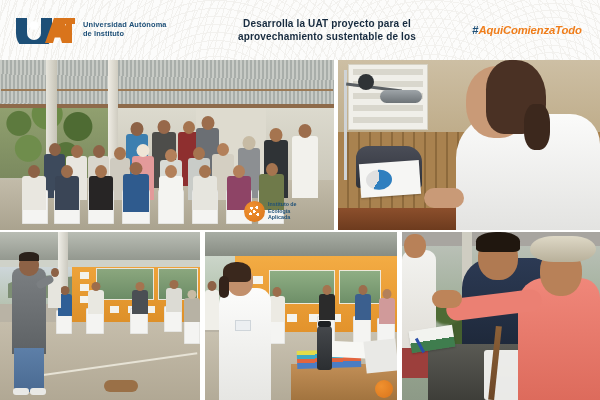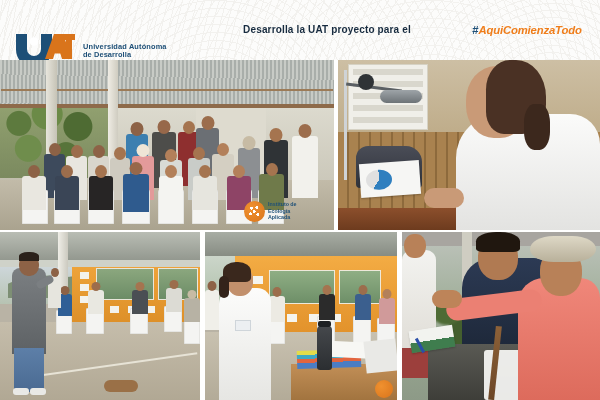--- a/index.html
+++ b/index.html
@@ -24,21 +24,21 @@
       repeating-radial-gradient(circle at 92% 180%, transparent 0 6px, #f2f1ee 6px 7px);
     opacity:.95;
   }
   .header-inner {
     position:relative; width:600px; height:60px;
     display:flex; align-items:center;
   }
 
   
   .logo-block {
-    width:200px; height:60px; display:flex; align-items:flex-end;
+    width:200px; height:60px; display:flex; align-items:center;
     padding-left:14px; flex:0 0 200px;
   }
   .logo-mark {
     position:relative; width:62px; height:27px; flex:0 0 62px;
     display:block;
   }
   .logo-text {
     margin-left:7px; line-height:1.18;
     color:#1d4f77; font-size:7.4px; font-weight:bold;
     letter-spacing:.1px; white-space:nowrap;
@@ -259,26 +259,27 @@
           <svg viewBox="0 0 124 54" width="62" height="27" aria-hidden="true">
             <path d="M4 2 h22 v30 a14 14 0 0 0 28 0 V2 h22 v31 a33 33 0 0 1 -72 0 Z" fill="#1d4f77"></path>
             <circle cx="40" cy="17" r="8.5" fill="#ffffff"></circle>
             <path d="M62 52 L80 2 h18 l18 50 h-20 l-3.5-11 h-11 L78 52 Z" fill="#d9741b"></path>
             <rect x="96" y="2" width="26" height="12" fill="#d9741b"></rect>
             <rect x="104" y="2" width="12" height="50" fill="#d9741b"></rect>
           </svg>
         </span>
         <span class="logo-text">
           <div>Universidad Autónoma</div>
-          <div>de Desarrolla</div>
+          <div>de Instituto</div>
         </span>
       </div>
 
       <div class="title-block">
         <div class="line">Desarrolla la UAT proyecto para el</div>
+        <div class="line">aprovechamiento sustentable de los</div>
       </div>
 
       <div class="hashtag-block">
         <span class="hashtag"><span class="hash">#</span><span>AquiComienzaTodo</span></span>
       </div>
 
     </div>
   </div>
 
   <div class="collage">

